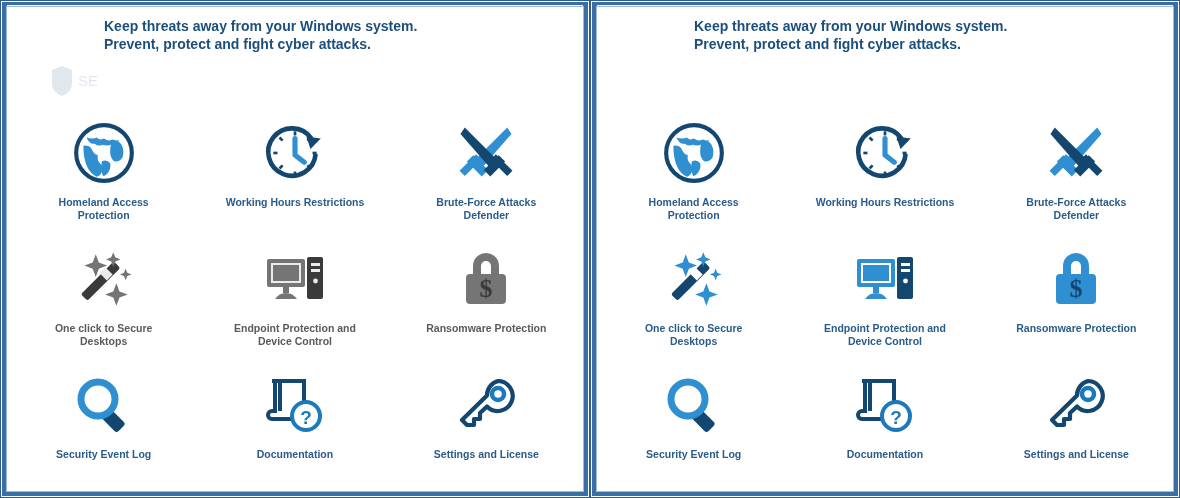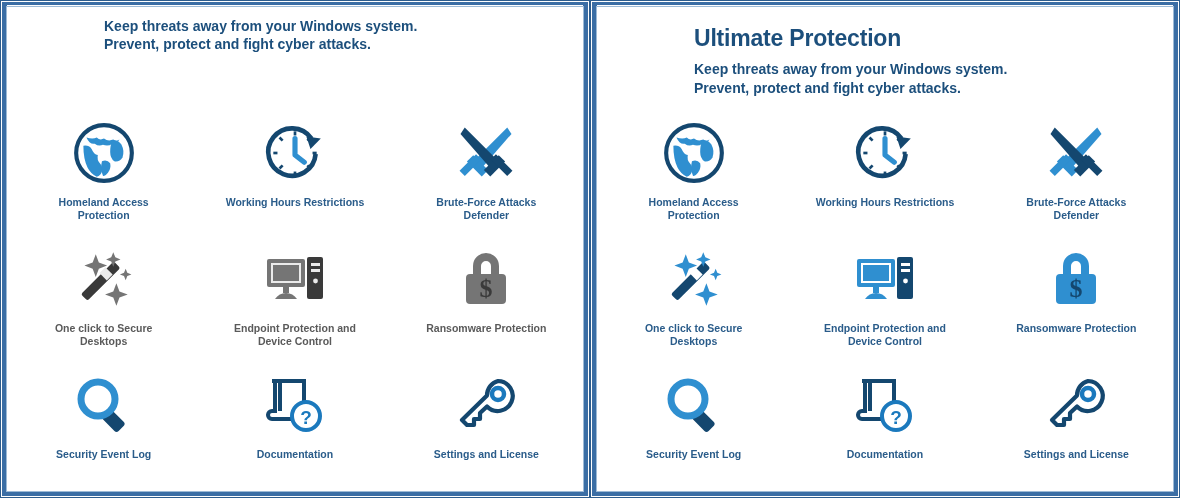--- a/index.html
+++ b/index.html
@@ -126,40 +126,196 @@
   }
   .cell.disabled .cell-label { color: #5a5a5a; }
   .cell.disabled .icon-wrap { filter: grayscale(1) brightness(0.92); }
 </style>
 </head>
 <body>
 
 <div class="screen">
 
   <div class="pane pane-left">
+    <div class="frame">
+      <div class="edge edge-top"></div>
+      <div class="edge edge-bottom"></div>
+      <div class="edge edge-left"></div>
+      <div class="edge edge-right"></div>
+      <div class="hairline"></div>
+      <div class="hairline-inner"></div>
+    </div>
+    <div class="pane-body">
+      <div class="ghost-logo">
+        <svg viewBox="0 0 62 40" width="62" height="40" aria-hidden="true">
+          <path d="M8 10 L18 6 L28 10 L28 24 Q28 32 18 36 Q8 32 8 24 Z" fill="#1c4f7c"></path>
+          <text x="34" y="26" font-size="15" fill="#1c4f7c" font-family="Liberation Sans, sans-serif">SE</text>
+        </svg>
+      </div>
+      <p class="subtitle">
+        <span>Keep threats away from your Windows system.</span><br>
+        <span>Prevent, protect and fight cyber attacks.</span>
+      </p>
+      <div class="grid">
+
+        <div class="cell">
+          <div class="icon-wrap">
+            <svg viewBox="0 0 64 64" width="66" height="66">
+              <circle cx="32" cy="32" r="27" fill="#ffffff" stroke="#14476f" stroke-width="4"></circle>
+              <path d="M32 7 a25 25 0 0 1 0 50 a25 25 0 0 1 0 -50 Z" fill="none"></path>
+              <g fill="#2f8fd0">
+                <path d="M15 17 q6 2 10 0 q3 3 7 1 q4 3 9 1 q3 2 6 0 q-2 4 -7 4 q-4 3 -9 1 q-4 2 -8 -1 q-5 1 -8 -6 Z"></path>
+                <path d="M12 25 q5 -1 8 3 q2 5 6 6 q-1 5 2 8 q3 3 2 8 q-1 4 -5 5 q-6 -3 -9 -9 q-4 -8 -4 -21 Z"></path>
+                <path d="M40 20 q6 -1 9 4 q3 6 1 12 q-3 5 -8 4 q-4 -3 -4 -9 q0 -7 2 -11 Z"></path>
+                <path d="M30 40 q5 -2 8 2 q1 5 -2 9 q-3 4 -5 3 q-3 -6 -1 -14 Z"></path>
+              </g>
+            </svg>
+          </div>
+          <div class="cell-label">Homeland Access Protection</div>
+        </div>
+
+        <div class="cell">
+          <div class="icon-wrap">
+            <svg viewBox="0 0 64 64" width="66" height="66">
+              <path d="M48 18 A23 23 0 1 0 52 33" fill="none" stroke="#14476f" stroke-width="4.5"></path>
+              <polygon points="43,16 57,18 47,28" fill="#14476f"></polygon>
+              <g stroke="#14476f" stroke-width="2.6">
+                <line x1="32" y1="11" x2="32" y2="15"></line>
+                <line x1="32" y1="50" x2="32" y2="54"></line>
+                <line x1="11" y1="32" x2="15" y2="32"></line>
+                <line x1="49" y1="32" x2="53" y2="32"></line>
+                <line x1="17" y1="17" x2="20" y2="20"></line>
+                <line x1="44" y1="44" x2="47" y2="47"></line>
+                <line x1="17" y1="47" x2="20" y2="44"></line>
+                <line x1="44" y1="20" x2="47" y2="17"></line>
+              </g>
+              <path d="M32 18 L32 34 L41 41" fill="none" stroke="#2f8fd0" stroke-width="5" stroke-linecap="round" stroke-linejoin="round"></path>
+            </svg>
+          </div>
+          <div class="cell-label">Working Hours Restrictions</div>
+        </div>
+
+        <div class="cell">
+          <div class="icon-wrap">
+            <svg viewBox="0 0 64 64" width="68" height="68">
+              <g fill="#2f8fd0">
+                <path d="M52 8 L56 14 L28 46 L20 40 Z"></path>
+                <path d="M14 40 L20 34 L34 48 L28 54 Z"></path>
+                <rect x="6" y="40" width="22" height="7" transform="rotate(-45 17 43)"></rect>
+              </g>
+              <g fill="#14476f">
+                <path d="M12 8 L8 14 L36 46 L44 40 Z"></path>
+                <path d="M50 40 L44 34 L30 48 L36 54 Z"></path>
+                <rect x="36" y="40" width="22" height="7" transform="rotate(45 47 43)"></rect>
+              </g>
+            </svg>
+          </div>
+          <div class="cell-label">Brute-Force Attacks Defender</div>
+        </div>
+
+        <div class="cell disabled">
+          <div class="icon-wrap">
+            <svg viewBox="0 0 64 64" width="66" height="66">
+              <rect x="6" y="30" width="45" height="9" rx="2" transform="rotate(-45 28 34)" fill="#14476f"></rect>
+              <rect x="30" y="22" width="8" height="10" transform="rotate(-45 34 27)" fill="#ffffff"></rect>
+              <g fill="#2f8fd0">
+                <path d="M24 8 l3 8 l8 3 l-8 3 l-3 8 l-3 -8 l-8 -3 l8 -3 Z"></path>
+                <path d="M44 36 l3 8 l8 3 l-8 3 l-3 8 l-3 -8 l-8 -3 l8 -3 Z"></path>
+                <path d="M41 6 l2 5 l5 2 l-5 2 l-2 5 l-2 -5 l-5 -2 l5 -2 Z"></path>
+                <path d="M53 22 l1.6 4 l4 1.6 l-4 1.6 l-1.6 4 l-1.6 -4 l-4 -1.6 l4 -1.6 Z"></path>
+              </g>
+            </svg>
+          </div>
+          <div class="cell-label">One click to Secure Desktops</div>
+        </div>
+
+        <div class="cell disabled">
+          <div class="icon-wrap">
+            <svg viewBox="0 0 64 64" width="64" height="64">
+              <rect x="4" y="12" width="38" height="28" rx="2" fill="#2f8fd0"></rect>
+              <rect x="8" y="16" width="30" height="20" fill="#ffffff"></rect>
+              <rect x="10" y="18" width="26" height="16" fill="#2f8fd0"></rect>
+              <rect x="20" y="40" width="6" height="6" fill="#2f8fd0"></rect>
+              <path d="M12 52 q4 -6 11 -6 q7 0 11 6 Z" fill="#2f8fd0"></path>
+              <rect x="44" y="10" width="16" height="42" rx="2" fill="#14476f"></rect>
+              <rect x="48" y="16" width="9" height="3" fill="#ffffff"></rect>
+              <rect x="48" y="22" width="9" height="3" fill="#ffffff"></rect>
+              <circle cx="52.5" cy="34" r="2.4" fill="#ffffff"></circle>
+            </svg>
+          </div>
+          <div class="cell-label">Endpoint Protection and Device Control</div>
+        </div>
+
+        <div class="cell disabled">
+          <div class="icon-wrap">
+            <svg viewBox="0 0 64 64" width="64" height="64">
+              <path d="M32 6 a13 13 0 0 1 13 13 v10 h-8 v-10 a5 5 0 0 0 -10 0 v10 h-8 v-10 a13 13 0 0 1 13 -13 Z" fill="#2f8fd0"></path>
+              <rect x="12" y="27" width="40" height="30" rx="4" fill="#2f8fd0"></rect>
+              <text x="32" y="50" text-anchor="middle" font-size="26" font-weight="bold" font-family="Liberation Serif, serif" fill="#14476f">$</text>
+            </svg>
+          </div>
+          <div class="cell-label">Ransomware Protection</div>
+        </div>
+
+        <div class="cell">
+          <div class="icon-wrap">
+            <svg viewBox="0 0 64 64" width="64" height="64">
+              <rect x="35" y="37" width="13" height="22" rx="3" transform="rotate(-45 41 48)" fill="#14476f"></rect>
+              <circle cx="26" cy="26" r="17" fill="none" stroke="#2f8fd0" stroke-width="7"></circle>
+            </svg>
+          </div>
+          <div class="cell-label">Security Event Log</div>
+        </div>
+
+        <div class="cell">
+          <div class="icon-wrap">
+            <svg viewBox="0 0 64 64" width="64" height="64">
+              <path d="M9 8 h32 v38 h-32 a4 4 0 0 1 0 -8 h3 v-30 Z" fill="none" stroke="#14476f" stroke-width="4"></path>
+              <line x1="17" y1="8" x2="17" y2="38" stroke="#14476f" stroke-width="4"></line>
+              <circle cx="43" cy="43" r="14" fill="#ffffff" stroke="#1b79bd" stroke-width="4"></circle>
+              <text x="43" y="51" text-anchor="middle" font-size="19" font-weight="bold" font-family="Liberation Sans, sans-serif" fill="#1b79bd">?</text>
+            </svg>
+          </div>
+          <div class="cell-label">Documentation</div>
+        </div>
+
+        <div class="cell">
+          <div class="icon-wrap">
+            <svg viewBox="0 0 64 64" width="64" height="64">
+              <path d="M44 8 a15 15 0 1 1 -11 25.5 L26 40 l0 6 l-6 0 l0 6 l-7 0 l-5 -5 L33 22.5 A15 15 0 0 1 44 8 Z" fill="none" stroke="#14476f" stroke-width="4.2" stroke-linejoin="round"></path>
+              <circle cx="44" cy="21" r="6" fill="none" stroke="#1b79bd" stroke-width="4.5"></circle>
+            </svg>
+          </div>
+          <div class="cell-label">Settings and License</div>
+        </div>
+
+      </div>
+    </div>
+  </div>
+
+  <div class="pane pane-right">
     <div class="frame">
       <div class="edge edge-top"></div>
       <div class="edge edge-bottom"></div>
       <div class="edge edge-left"></div>
       <div class="edge edge-right"></div>
       <div class="hairline"></div>
       <div class="hairline-inner"></div>
     </div>
     <div class="pane-body">
       <p class="subtitle">
         <span>Keep threats away from your Windows system.</span><br>
         <span>Prevent, protect and fight cyber attacks.</span>
       </p>
       <div class="grid">
 
         <div class="cell">
           <div class="icon-wrap">
             <svg viewBox="0 0 64 64" width="66" height="66">
               <circle cx="32" cy="32" r="27" fill="#ffffff" stroke="#14476f" stroke-width="4"></circle>
-              <path d="M32 7 a25 25 0 0 1 0 50 a25 25 0 0 1 0 -50 Z" fill="none"></path>
               <g fill="#2f8fd0">
                 <path d="M15 17 q6 2 10 0 q3 3 7 1 q4 3 9 1 q3 2 6 0 q-2 4 -7 4 q-4 3 -9 1 q-4 2 -8 -1 q-5 1 -8 -6 Z"></path>
                 <path d="M12 25 q5 -1 8 3 q2 5 6 6 q-1 5 2 8 q3 3 2 8 q-1 4 -5 5 q-6 -3 -9 -9 q-4 -8 -4 -21 Z"></path>
                 <path d="M40 20 q6 -1 9 4 q3 6 1 12 q-3 5 -8 4 q-4 -3 -4 -9 q0 -7 2 -11 Z"></path>
                 <path d="M30 40 q5 -2 8 2 q1 5 -2 9 q-3 4 -5 3 q-3 -6 -1 -14 Z"></path>
               </g>
             </svg>
           </div>
           <div class="cell-label">Homeland Access Protection</div>
         </div>
@@ -196,54 +352,54 @@
               <g fill="#14476f">
                 <path d="M12 8 L8 14 L36 46 L44 40 Z"></path>
                 <path d="M50 40 L44 34 L30 48 L36 54 Z"></path>
                 <rect x="36" y="40" width="22" height="7" transform="rotate(45 47 43)"></rect>
               </g>
             </svg>
           </div>
           <div class="cell-label">Brute-Force Attacks Defender</div>
         </div>
 
-        <div class="cell disabled">
+        <div class="cell">
           <div class="icon-wrap">
             <svg viewBox="0 0 64 64" width="66" height="66">
               <rect x="6" y="30" width="45" height="9" rx="2" transform="rotate(-45 28 34)" fill="#14476f"></rect>
               <rect x="30" y="22" width="8" height="10" transform="rotate(-45 34 27)" fill="#ffffff"></rect>
               <g fill="#2f8fd0">
                 <path d="M24 8 l3 8 l8 3 l-8 3 l-3 8 l-3 -8 l-8 -3 l8 -3 Z"></path>
                 <path d="M44 36 l3 8 l8 3 l-8 3 l-3 8 l-3 -8 l-8 -3 l8 -3 Z"></path>
                 <path d="M41 6 l2 5 l5 2 l-5 2 l-2 5 l-2 -5 l-5 -2 l5 -2 Z"></path>
                 <path d="M53 22 l1.6 4 l4 1.6 l-4 1.6 l-1.6 4 l-1.6 -4 l-4 -1.6 l4 -1.6 Z"></path>
               </g>
             </svg>
           </div>
           <div class="cell-label">One click to Secure Desktops</div>
         </div>
 
-        <div class="cell disabled">
+        <div class="cell">
           <div class="icon-wrap">
             <svg viewBox="0 0 64 64" width="64" height="64">
               <rect x="4" y="12" width="38" height="28" rx="2" fill="#2f8fd0"></rect>
               <rect x="8" y="16" width="30" height="20" fill="#ffffff"></rect>
               <rect x="10" y="18" width="26" height="16" fill="#2f8fd0"></rect>
               <rect x="20" y="40" width="6" height="6" fill="#2f8fd0"></rect>
               <path d="M12 52 q4 -6 11 -6 q7 0 11 6 Z" fill="#2f8fd0"></path>
               <rect x="44" y="10" width="16" height="42" rx="2" fill="#14476f"></rect>
               <rect x="48" y="16" width="9" height="3" fill="#ffffff"></rect>
               <rect x="48" y="22" width="9" height="3" fill="#ffffff"></rect>
               <circle cx="52.5" cy="34" r="2.4" fill="#ffffff"></circle>
             </svg>
           </div>
           <div class="cell-label">Endpoint Protection and Device Control</div>
         </div>
 
-        <div class="cell disabled">
+        <div class="cell">
           <div class="icon-wrap">
             <svg viewBox="0 0 64 64" width="64" height="64">
               <path d="M32 6 a13 13 0 0 1 13 13 v10 h-8 v-10 a5 5 0 0 0 -10 0 v10 h-8 v-10 a13 13 0 0 1 13 -13 Z" fill="#2f8fd0"></path>
               <rect x="12" y="27" width="40" height="30" rx="4" fill="#2f8fd0"></rect>
               <text x="32" y="50" text-anchor="middle" font-size="26" font-weight="bold" font-family="Liberation Serif, serif" fill="#14476f">$</text>
             </svg>
           </div>
           <div class="cell-label">Ransomware Protection</div>
         </div>
 
@@ -276,164 +432,13 @@
               <circle cx="44" cy="21" r="6" fill="none" stroke="#1b79bd" stroke-width="4.5"></circle>
             </svg>
           </div>
           <div class="cell-label">Settings and License</div>
         </div>
 
       </div>
     </div>
   </div>
 
-  <div class="pane pane-right">
-    <div class="frame">
-      <div class="edge edge-top"></div>
-      <div class="edge edge-bottom"></div>
-      <div class="edge edge-left"></div>
-      <div class="edge edge-right"></div>
-      <div class="hairline"></div>
-      <div class="hairline-inner"></div>
-    </div>
-    <div class="pane-body">
-      <h1 class="title">Ultimate Protection</h1>
-      <p class="subtitle">
-        <span>Keep threats away from your Windows system.</span><br>
-        <span>Prevent, protect and fight cyber attacks.</span>
-      </p>
-      <div class="grid">
-
-        <div class="cell">
-          <div class="icon-wrap">
-            <svg viewBox="0 0 64 64" width="66" height="66">
-              <circle cx="32" cy="32" r="27" fill="#ffffff" stroke="#14476f" stroke-width="4"></circle>
-              <g fill="#2f8fd0">
-                <path d="M15 17 q6 2 10 0 q3 3 7 1 q4 3 9 1 q3 2 6 0 q-2 4 -7 4 q-4 3 -9 1 q-4 2 -8 -1 q-5 1 -8 -6 Z"></path>
-                <path d="M12 25 q5 -1 8 3 q2 5 6 6 q-1 5 2 8 q3 3 2 8 q-1 4 -5 5 q-6 -3 -9 -9 q-4 -8 -4 -21 Z"></path>
-                <path d="M40 20 q6 -1 9 4 q3 6 1 12 q-3 5 -8 4 q-4 -3 -4 -9 q0 -7 2 -11 Z"></path>
-                <path d="M30 40 q5 -2 8 2 q1 5 -2 9 q-3 4 -5 3 q-3 -6 -1 -14 Z"></path>
-              </g>
-            </svg>
-          </div>
-          <div class="cell-label">Homeland Access Protection</div>
-        </div>
-
-        <div class="cell">
-          <div class="icon-wrap">
-            <svg viewBox="0 0 64 64" width="66" height="66">
-              <path d="M48 18 A23 23 0 1 0 52 33" fill="none" stroke="#14476f" stroke-width="4.5"></path>
-              <polygon points="43,16 57,18 47,28" fill="#14476f"></polygon>
-              <g stroke="#14476f" stroke-width="2.6">
-                <line x1="32" y1="11" x2="32" y2="15"></line>
-                <line x1="32" y1="50" x2="32" y2="54"></line>
-                <line x1="11" y1="32" x2="15" y2="32"></line>
-                <line x1="49" y1="32" x2="53" y2="32"></line>
-                <line x1="17" y1="17" x2="20" y2="20"></line>
-                <line x1="44" y1="44" x2="47" y2="47"></line>
-                <line x1="17" y1="47" x2="20" y2="44"></line>
-                <line x1="44" y1="20" x2="47" y2="17"></line>
-              </g>
-              <path d="M32 18 L32 34 L41 41" fill="none" stroke="#2f8fd0" stroke-width="5" stroke-linecap="round" stroke-linejoin="round"></path>
-            </svg>
-          </div>
-          <div class="cell-label">Working Hours Restrictions</div>
-        </div>
-
-        <div class="cell">
-          <div class="icon-wrap">
-            <svg viewBox="0 0 64 64" width="68" height="68">
-              <g fill="#2f8fd0">
-                <path d="M52 8 L56 14 L28 46 L20 40 Z"></path>
-                <path d="M14 40 L20 34 L34 48 L28 54 Z"></path>
-                <rect x="6" y="40" width="22" height="7" transform="rotate(-45 17 43)"></rect>
-              </g>
-              <g fill="#14476f">
-                <path d="M12 8 L8 14 L36 46 L44 40 Z"></path>
-                <path d="M50 40 L44 34 L30 48 L36 54 Z"></path>
-                <rect x="36" y="40" width="22" height="7" transform="rotate(45 47 43)"></rect>
-              </g>
-            </svg>
-          </div>
-          <div class="cell-label">Brute-Force Attacks Defender</div>
-        </div>
-
-        <div class="cell">
-          <div class="icon-wrap">
-            <svg viewBox="0 0 64 64" width="66" height="66">
-              <rect x="6" y="30" width="45" height="9" rx="2" transform="rotate(-45 28 34)" fill="#14476f"></rect>
-              <rect x="30" y="22" width="8" height="10" transform="rotate(-45 34 27)" fill="#ffffff"></rect>
-              <g fill="#2f8fd0">
-                <path d="M24 8 l3 8 l8 3 l-8 3 l-3 8 l-3 -8 l-8 -3 l8 -3 Z"></path>
-                <path d="M44 36 l3 8 l8 3 l-8 3 l-3 8 l-3 -8 l-8 -3 l8 -3 Z"></path>
-                <path d="M41 6 l2 5 l5 2 l-5 2 l-2 5 l-2 -5 l-5 -2 l5 -2 Z"></path>
-                <path d="M53 22 l1.6 4 l4 1.6 l-4 1.6 l-1.6 4 l-1.6 -4 l-4 -1.6 l4 -1.6 Z"></path>
-              </g>
-            </svg>
-          </div>
-          <div class="cell-label">One click to Secure Desktops</div>
-        </div>
-
-        <div class="cell">
-          <div class="icon-wrap">
-            <svg viewBox="0 0 64 64" width="64" height="64">
-              <rect x="4" y="12" width="38" height="28" rx="2" fill="#2f8fd0"></rect>
-              <rect x="8" y="16" width="30" height="20" fill="#ffffff"></rect>
-              <rect x="10" y="18" width="26" height="16" fill="#2f8fd0"></rect>
-              <rect x="20" y="40" width="6" height="6" fill="#2f8fd0"></rect>
-              <path d="M12 52 q4 -6 11 -6 q7 0 11 6 Z" fill="#2f8fd0"></path>
-              <rect x="44" y="10" width="16" height="42" rx="2" fill="#14476f"></rect>
-              <rect x="48" y="16" width="9" height="3" fill="#ffffff"></rect>
-              <rect x="48" y="22" width="9" height="3" fill="#ffffff"></rect>
-              <circle cx="52.5" cy="34" r="2.4" fill="#ffffff"></circle>
-            </svg>
-          </div>
-          <div class="cell-label">Endpoint Protection and Device Control</div>
-        </div>
-
-        <div class="cell">
-          <div class="icon-wrap">
-            <svg viewBox="0 0 64 64" width="64" height="64">
-              <path d="M32 6 a13 13 0 0 1 13 13 v10 h-8 v-10 a5 5 0 0 0 -10 0 v10 h-8 v-10 a13 13 0 0 1 13 -13 Z" fill="#2f8fd0"></path>
-              <rect x="12" y="27" width="40" height="30" rx="4" fill="#2f8fd0"></rect>
-              <text x="32" y="50" text-anchor="middle" font-size="26" font-weight="bold" font-family="Liberation Serif, serif" fill="#14476f">$</text>
-            </svg>
-          </div>
-          <div class="cell-label">Ransomware Protection</div>
-        </div>
-
-        <div class="cell">
-          <div class="icon-wrap">
-            <svg viewBox="0 0 64 64" width="64" height="64">
-              <rect x="35" y="37" width="13" height="22" rx="3" transform="rotate(-45 41 48)" fill="#14476f"></rect>
-              <circle cx="26" cy="26" r="17" fill="none" stroke="#2f8fd0" stroke-width="7"></circle>
-            </svg>
-          </div>
-          <div class="cell-label">Security Event Log</div>
-        </div>
-
-        <div class="cell">
-          <div class="icon-wrap">
-            <svg viewBox="0 0 64 64" width="64" height="64">
-              <path d="M9 8 h32 v38 h-32 a4 4 0 0 1 0 -8 h3 v-30 Z" fill="none" stroke="#14476f" stroke-width="4"></path>
-              <line x1="17" y1="8" x2="17" y2="38" stroke="#14476f" stroke-width="4"></line>
-              <circle cx="43" cy="43" r="14" fill="#ffffff" stroke="#1b79bd" stroke-width="4"></circle>
-              <text x="43" y="51" text-anchor="middle" font-size="19" font-weight="bold" font-family="Liberation Sans, sans-serif" fill="#1b79bd">?</text>
-            </svg>
-          </div>
-          <div class="cell-label">Documentation</div>
-        </div>
-
-        <div class="cell">
-          <div class="icon-wrap">
-            <svg viewBox="0 0 64 64" width="64" height="64">
-              <path d="M44 8 a15 15 0 1 1 -11 25.5 L26 40 l0 6 l-6 0 l0 6 l-7 0 l-5 -5 L33 22.5 A15 15 0 0 1 44 8 Z" fill="none" stroke="#14476f" stroke-width="4.2" stroke-linejoin="round"></path>
-              <circle cx="44" cy="21" r="6" fill="none" stroke="#1b79bd" stroke-width="4.5"></circle>
-            </svg>
-          </div>
-          <div class="cell-label">Settings and License</div>
-        </div>
-
-      </div>
-    </div>
-  </div>
-
 </div>
 
 </body></html>

